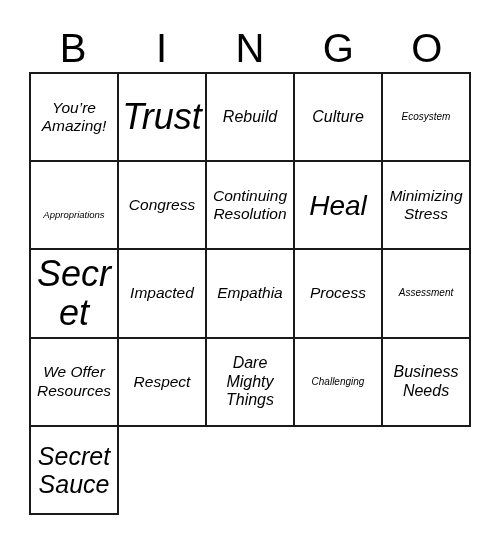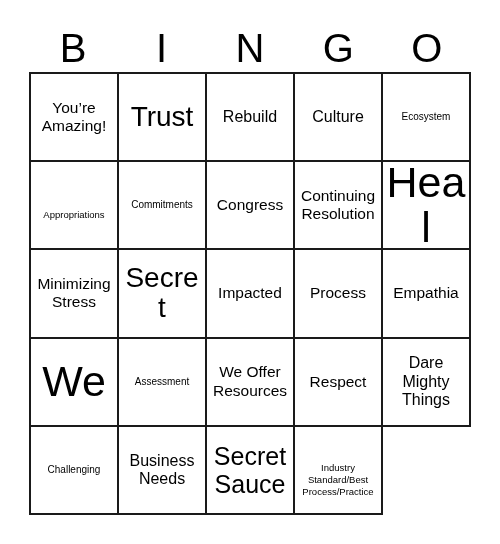--- a/index.html
+++ b/index.html
@@ -49,20 +49,21 @@
     left: 29px;
     top: 72px;
     width: 442px;
     height: 443px;
     box-sizing: border-box;
     border-top: 2px solid #1a1a1a;
     border-left: 2px solid #1a1a1a;
     display: grid;
     grid-template-columns: repeat(5, 1fr);
     grid-template-rows: repeat(5, 1fr);
+    font-style: italic;
   }
   .cell {
     box-sizing: border-box;
     border-right: 2px solid #1a1a1a;
     border-bottom: 2px solid #1a1a1a;
     display: flex;
     align-items: center;
     justify-content: center;
     text-align: center;
     padding: 2px 3px;
@@ -75,22 +76,22 @@
     white-space: pre-line;
     word-wrap: break-word;
   }
 
   
   .fs-xs   { font-size: 9.5px;  line-height: 1.25; margin-top: 20px; }
   .fs-sm   { font-size: 10px;   line-height: 1.2; }
   .fs-md   { font-size: 15.5px; line-height: 1.18; }
   .fs-lg   { font-size: 16px;   line-height: 1.15; }
   .fs-xl   { font-size: 25px;   line-height: 1.12; }
-  .fs-xxl  { font-size: 28px;   line-height: 1.1; }
-  .fs-huge { font-size: 43px;   line-height: 1.05; }
+  .fs-xxl  { font-size: 36px;   line-height: 1.1; }
+  .fs-huge { font-size: 28px;   line-height: 1.05; }
 </style>
 </head>
 <body>
 
 <div id="card">
 
   <div id="bingo-header">
       <div class="header-letter">B</div>
       <div class="header-letter">I</div>
       <div class="header-letter">N</div>
@@ -112,50 +113,44 @@
       <div class="cell">
         <span class="cell-text fs-lg">Culture</span>
       </div>
       <div class="cell">
         <span class="cell-text fs-sm">Ecosystem</span>
       </div>
       <div class="cell">
         <span class="cell-text fs-xs">Appropriations</span>
       </div>
       <div class="cell">
-        <span class="cell-text fs-sm">Commitments</span>
-      </div>
-      <div class="cell">
         <span class="cell-text fs-md">Congress</span>
       </div>
       <div class="cell">
         <span class="cell-text fs-md">Continuing
 Resolution</span>
       </div>
       <div class="cell">
         <span class="cell-text fs-huge">Heal</span>
       </div>
       <div class="cell">
         <span class="cell-text fs-md">Minimizing
 Stress</span>
       </div>
       <div class="cell">
         <span class="cell-text fs-xxl">Secret</span>
       </div>
       <div class="cell">
         <span class="cell-text fs-md">Impacted</span>
       </div>
       <div class="cell">
-        <span class="cell-text fs-md">Process</span>
-      </div>
-      <div class="cell">
         <span class="cell-text fs-md">Empathia</span>
       </div>
       <div class="cell">
-        <span class="cell-text fs-huge">We</span>
+        <span class="cell-text fs-md">Process</span>
       </div>
       <div class="cell">
         <span class="cell-text fs-sm">Assessment</span>
       </div>
       <div class="cell">
         <span class="cell-text fs-md">We Offer
 Resources</span>
       </div>
       <div class="cell">
         <span class="cell-text fs-md">Respect</span>
@@ -169,20 +164,15 @@
         <span class="cell-text fs-sm">Challenging</span>
       </div>
       <div class="cell">
         <span class="cell-text fs-lg">Business
 Needs</span>
       </div>
       <div class="cell">
         <span class="cell-text fs-xl">Secret
 Sauce</span>
       </div>
-      <div class="cell">
-        <span class="cell-text fs-xs">Industry
-Standard/Best
-Process/Practice</span>
-      </div>
     </div>
 
 </div>
 
 </body></html>

